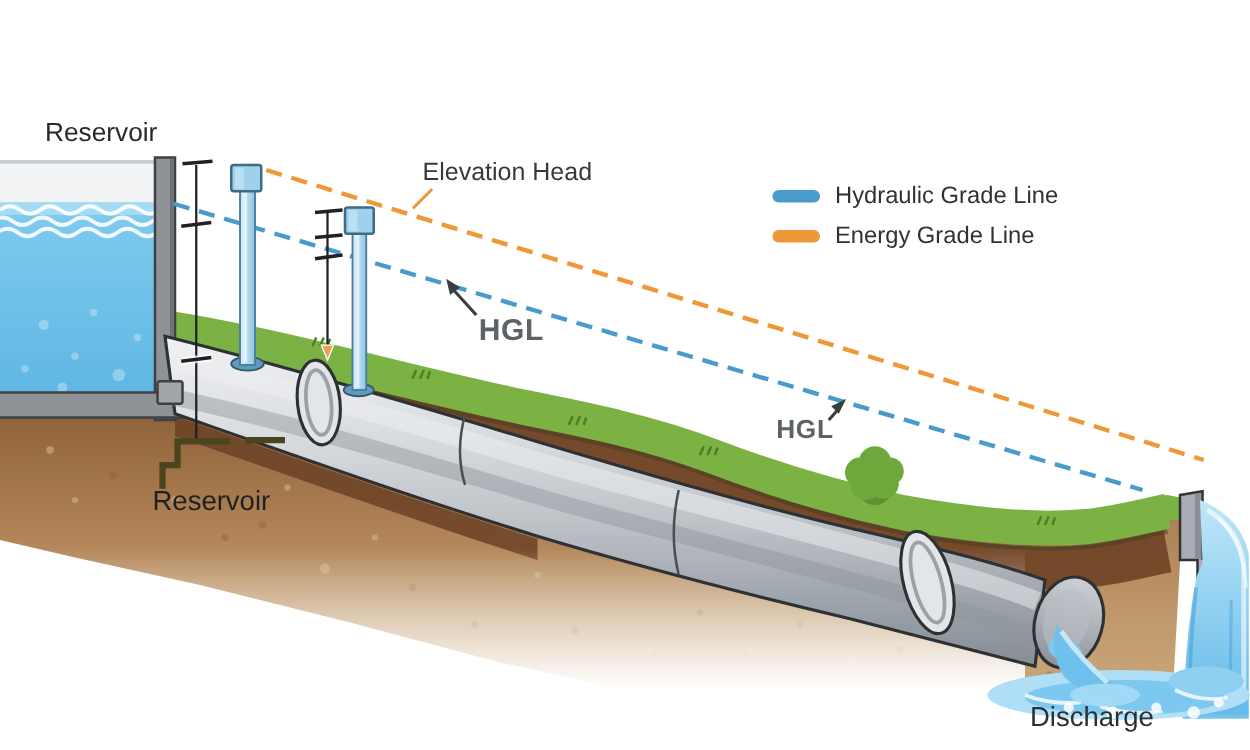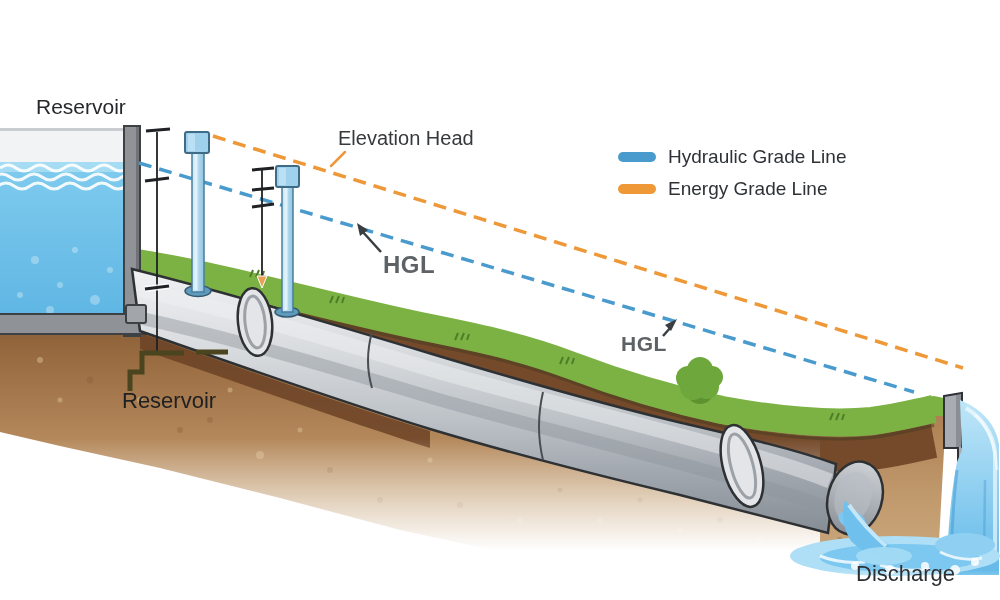--- a/index.html
+++ b/index.html
@@ -5,21 +5,21 @@
   html,body{margin:0;padding:0;background:#e8e8e8;}
   .stage{position:relative;width:1000px;height:600px;background:#ffffff;overflow:hidden;
          font-family:"Liberation Sans", sans-serif;}
   .stage svg{position:absolute;left:0;top:0;}
   .lbl{position:absolute;white-space:nowrap;color:#26282b;}
   .lbl-reservoir{left:36px;top:95px;font-size:21px;}
   .lbl-pressure{left:338px;top:127px;font-size:20px;color:#36393c;}
   .lbl-hgl1{left:383px;top:251px;font-size:24px;font-weight:700;color:#5d6266;letter-spacing:.5px;}
   .lbl-hgl2{left:621px;top:332px;font-size:21px;font-weight:700;color:#5d6266;letter-spacing:.5px;}
   .lbl-elevation{left:122px;top:388px;font-size:22px;color:#1e2022;}
-  .lbl-discharge{left:856px;top:561px;font-size:22px;color:#2d3033;}
+  .lbl-discharge{left:824px;top:561px;font-size:22px;color:#2d3033;}
   .legend{position:absolute;left:618px;top:141px;}
   .legend-row{display:flex;align-items:center;height:32px;}
   .legend-swatch{display:inline-block;width:38px;height:10px;border-radius:5px;margin-right:12px;}
   .legend-label{font-size:19px;color:#2e3236;}
 </style>
 </head>
 <body>
 
 <div class="stage">
 

